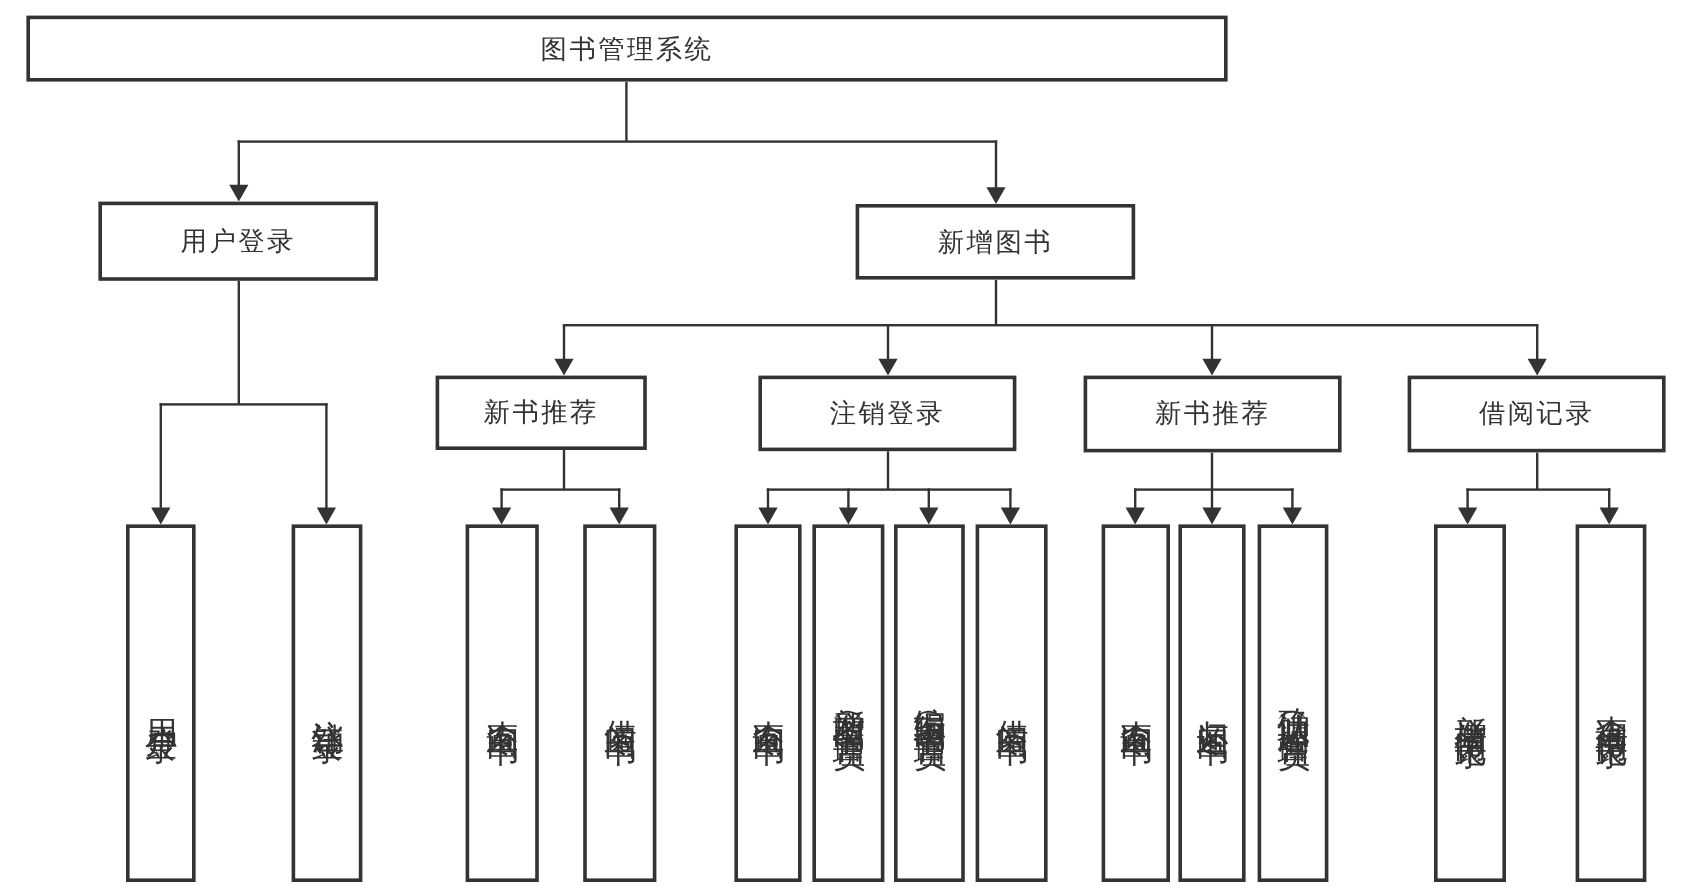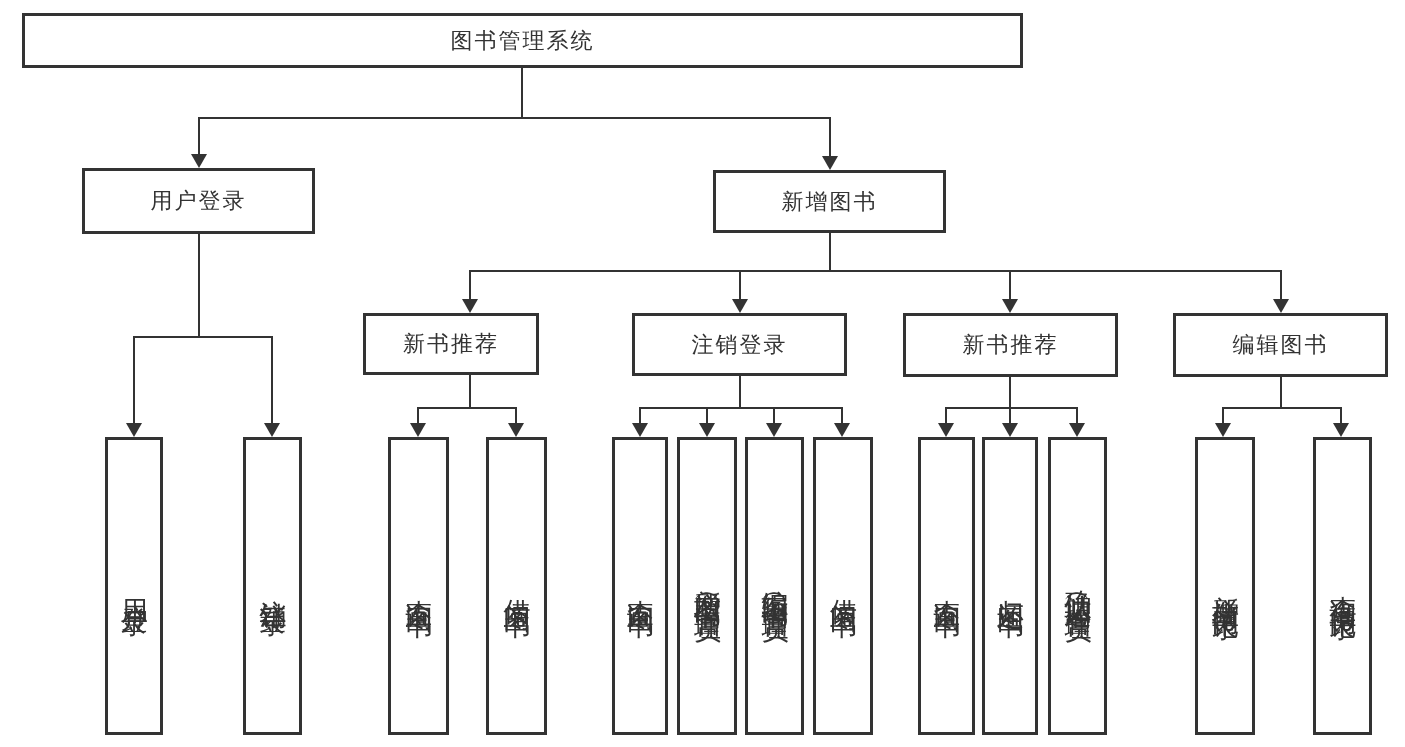--- a/index.html
+++ b/index.html
@@ -129,21 +129,21 @@
     <div class="node" style="left: 363px; top: 313px; width: 176px; height: 62px;">
       <span class="lbl">新书推荐</span>
     </div>
     <div class="node" style="left: 632px; top: 313px; width: 215px; height: 63px;">
       <span class="lbl">注销登录</span>
     </div>
     <div class="node" style="left: 903px; top: 313px; width: 215px; height: 64px;">
       <span class="lbl">新书推荐</span>
     </div>
     <div class="node" style="left: 1173px; top: 313px; width: 215px; height: 64px;">
-      <span class="lbl">编辑图书</span>
+      <span class="lbl">借阅记录</span>
     </div>
     <div class="node vertical" style="left: 105px; top: 437px; width: 58px; height: 298px;">
       <span class="lbl">用户登录</span>
     </div>
     <div class="node vertical" style="left: 243px; top: 437px; width: 59px; height: 298px;">
       <span class="lbl">注销登录</span>
     </div>
     <div class="node vertical" style="left: 388px; top: 437px; width: 61px; height: 298px;">
       <span class="lbl">查询图书</span>
     </div>

